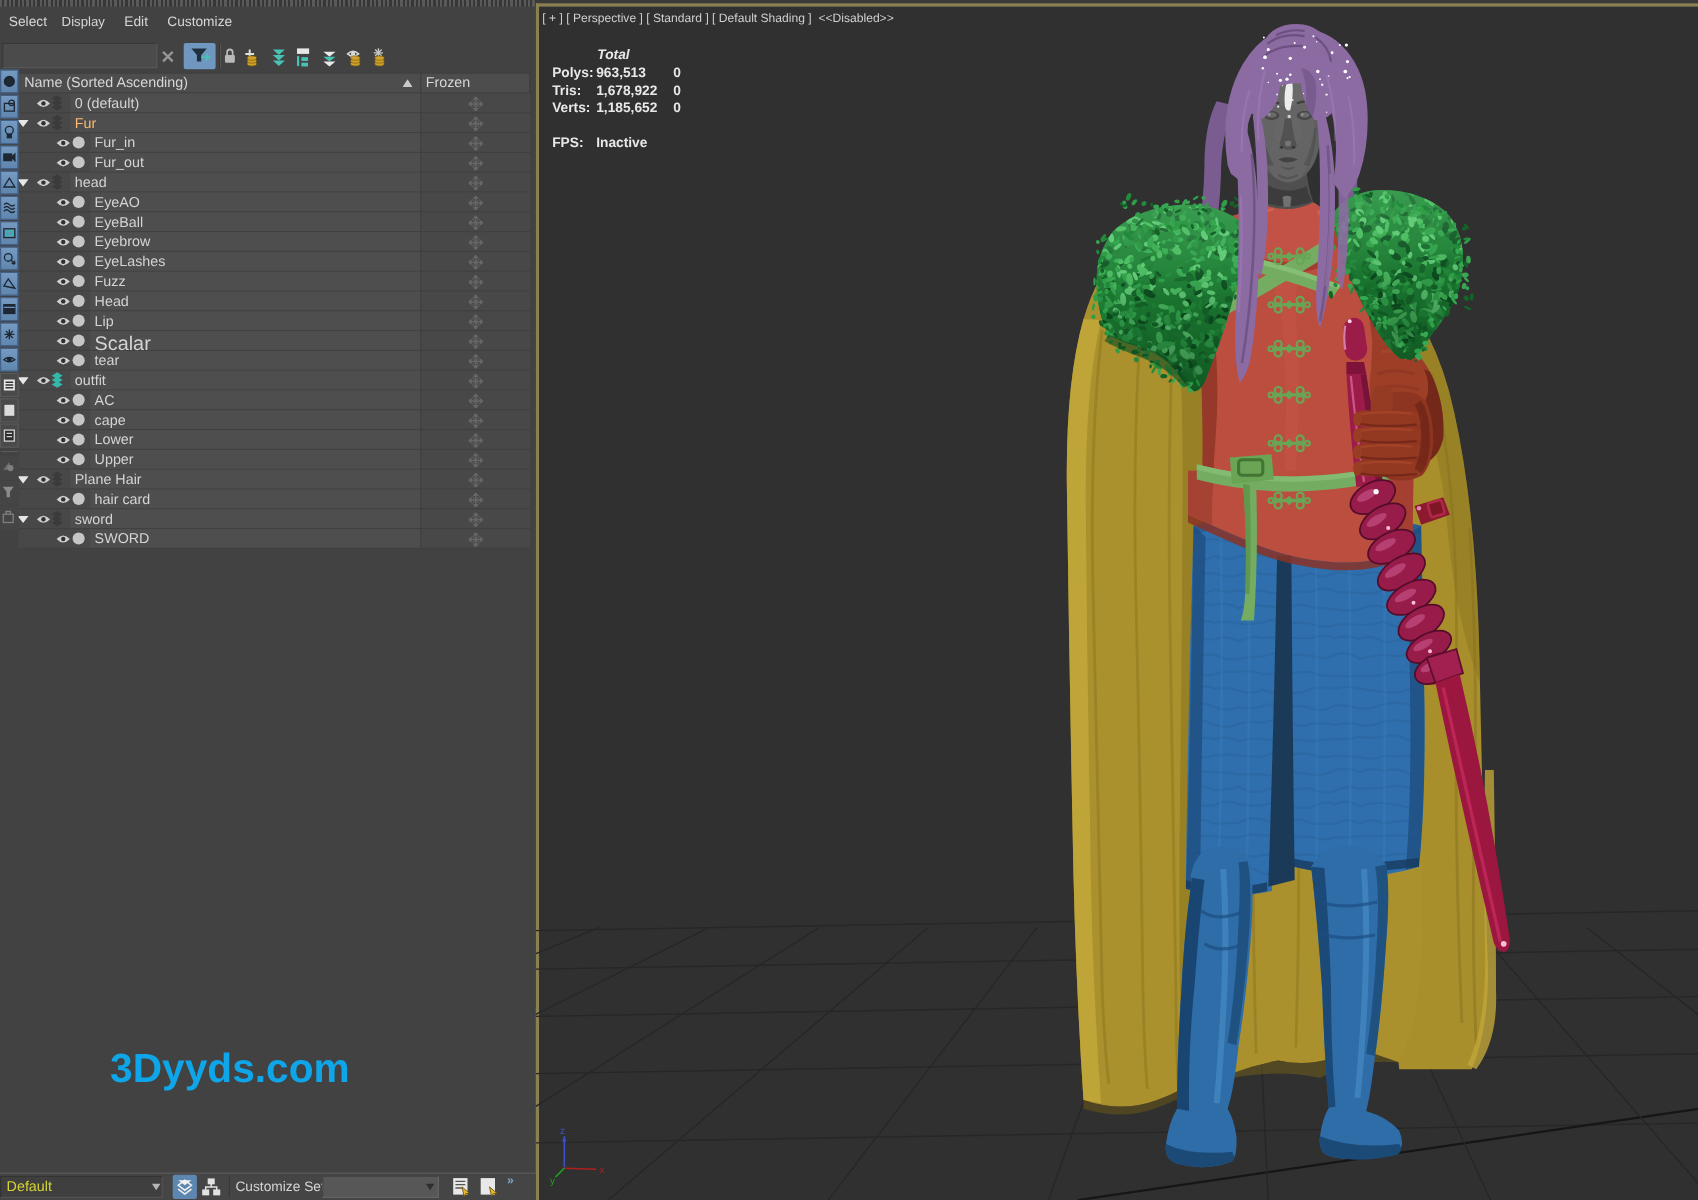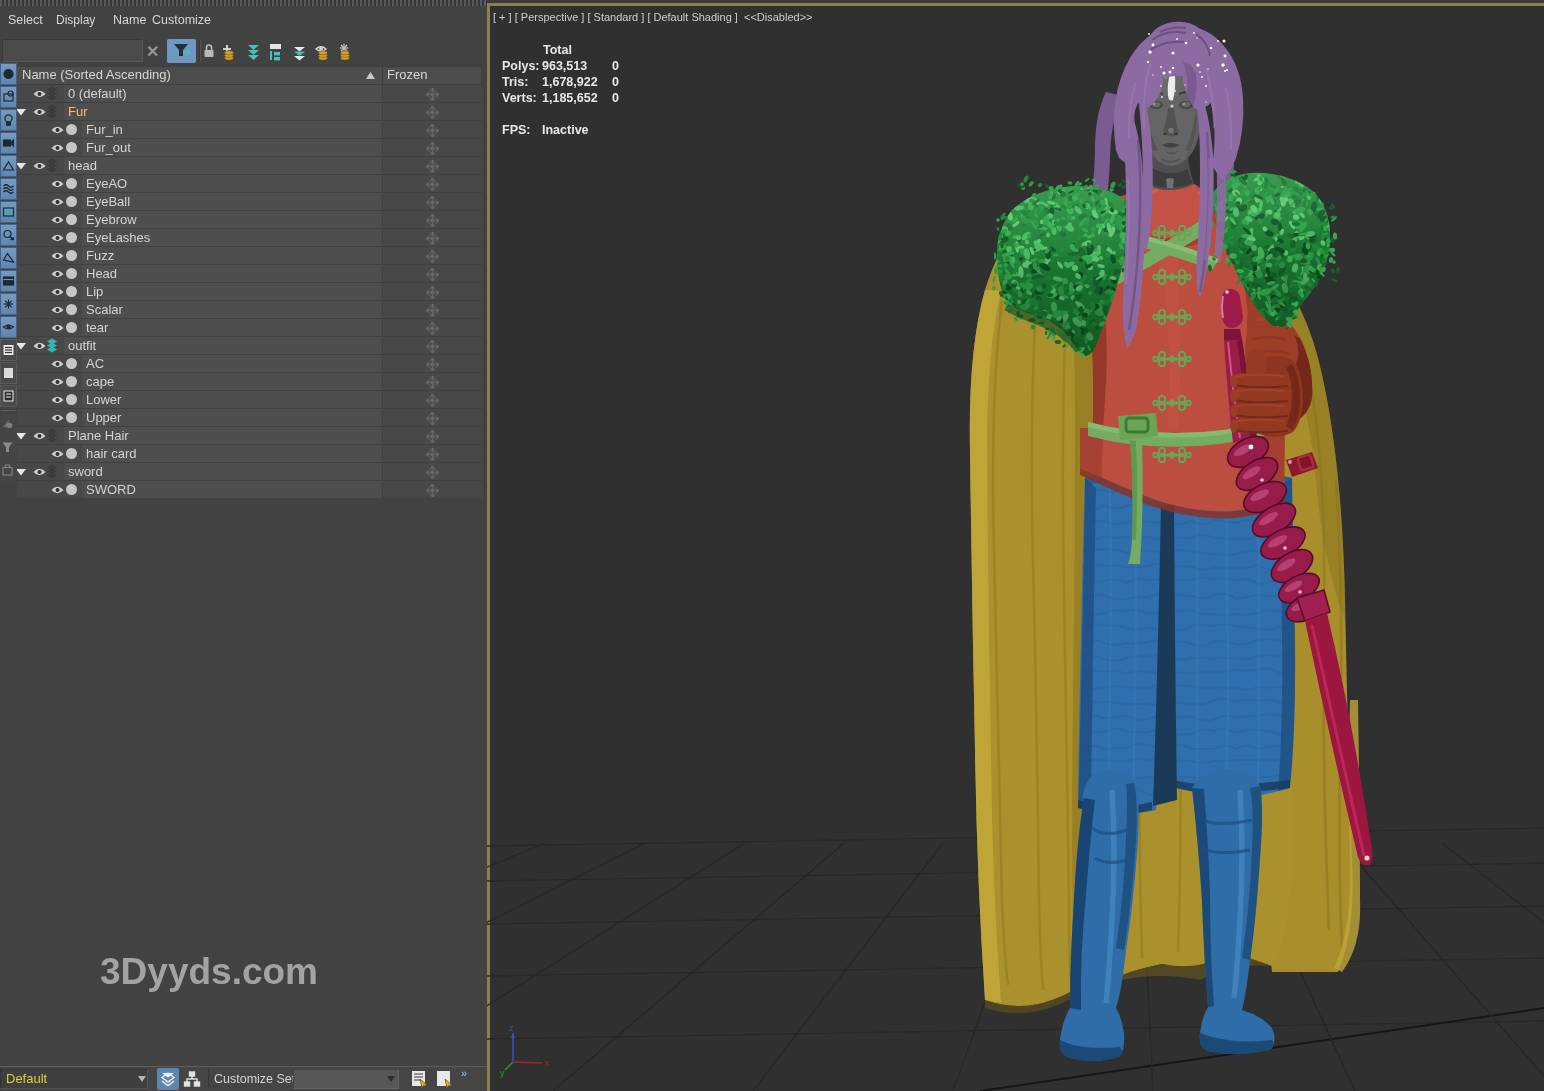--- a/index.html
+++ b/index.html
@@ -1606,40 +1606,40 @@
           <path d="M513 1033 L511 1038 L515 1038 Z" fill="#3a50c8" stroke="none"></path>
 <text x="509" y="1031" font-size="9" fill="#3a50c8" font-family="Liberation Sans">z</text>
 <line x1="513" y1="1062" x2="542" y2="1063" stroke="#b02020"></line>
 <text x="545" y="1066" font-size="9" fill="#b02020" font-family="Liberation Sans">x</text>
 <line x1="513" y1="1062" x2="505" y2="1070" stroke="#20a020"></line>
 <text x="500" y="1076" font-size="9" fill="#20a020" font-family="Liberation Sans">y</text>
 </g>
  </svg>
  <div style="position:absolute;left:6px;top:11px;font-size:11px;color:#cfcfcf;white-space:pre;">[ + ] [ Perspective ] [ Standard ] [ Default Shading ]  &lt;&lt;Disabled&gt;&gt;</div>
  <div style="position:absolute;left:0;top:0;font-size:12.5px;font-weight:bold;color:#e8e8e8;">
-   <div style="position:absolute;left:56px;top:43px;">Total</div>
+   <div style="position:absolute;left:56px;top:43px;font-style:italic;">Total</div>
    <div style="position:absolute;left:15px;top:59px;">Polys:</div>
         <div style="position:absolute;left:55px;top:59px;">963,513</div>
         <div style="position:absolute;left:125px;top:59px;">0</div>
    <div style="position:absolute;left:15px;top:75px;">Tris:</div>
         <div style="position:absolute;left:55px;top:75px;">1,678,922</div>
         <div style="position:absolute;left:125px;top:75px;">0</div>
    <div style="position:absolute;left:15px;top:91px;">Verts:</div>
         <div style="position:absolute;left:55px;top:91px;">1,185,652</div>
         <div style="position:absolute;left:125px;top:91px;">0</div>
    <div style="position:absolute;left:15px;top:123px;">FPS:</div>
         <div style="position:absolute;left:55px;top:123px;">Inactive</div>
  </div>
 </div>
 
 <div style="position:absolute;left:0;top:0;width:487px;height:916px;background:#424242;">
  <div style="position:absolute;left:0;top:0;width:487px;height:6px;background:repeating-linear-gradient(90deg,#5a5a5a 0 2px,#373737 2px 4px);"></div>
  <div style="position:absolute;left:8px;top:13px;font-size:12.5px;color:#d6d6d6;">Select</div>
  <div style="position:absolute;left:56px;top:13px;font-size:12px;color:#d6d6d6;">Display</div>
- <div style="position:absolute;left:113px;top:13px;font-size:12.5px;color:#d6d6d6;">Name</div>
+ <div style="position:absolute;left:113px;top:13px;font-size:12.5px;color:#d6d6d6;">Edit</div>
  <div style="position:absolute;left:152px;top:13px;font-size:12.5px;color:#d6d6d6;">Customize</div>
  <div style="position:absolute;left:2px;top:39px;width:141px;height:23px;background:#4b4b4b;border:1px solid;border-color:#383838 #575757 #575757 #383838;box-sizing:border-box;"></div>
  <div style="position:absolute;left:146px;top:42px;font-size:16px;font-weight:bold;color:#969696;">✕</div>
  <div style="position:absolute;left:167px;top:39px;width:29px;height:24px;background:#6f97bf;border-radius:2px;">
    <svg width="29" height="24" viewBox="0 0 29 24">
           <path d="M7 5 L21 5 L16 11 L16 17 L12 17 L12 11 Z" fill="#20303e"></path>
           <path d="M16 13 L23 13 L20 10 M23 13 L20 16" stroke="#49c2b6" stroke-width="1.6" fill="none"></path>
         </svg>
  </div>
  <div style="position:absolute;left:199px;top:40px;width:1px;height:22px;background:#383838;"></div>
@@ -1974,21 +1974,21 @@
 </g>
       </svg>
 <div style="position:absolute;left:17px;top:301px;width:465px;height:18px;background:#484848;border-bottom:1px solid #404040;box-sizing:border-box;"></div>
       <div style="position:absolute;left:82px;top:301px;width:300px;height:17px;background:#4e4e4e;"></div>
       <div style="position:absolute;left:382px;top:301px;width:1px;height:18px;background:#414141;"></div>
       <svg style="position:absolute;left:51px;top:305px" width="13" height="10" viewBox="0 0 13 10">
         <path d="M0.5 5 Q6.5 -1.5 12.5 5 Q6.5 11.5 0.5 5 Z" fill="#cfcfcf"></path>
         <circle cx="6.5" cy="5" r="2" fill="#303030"></circle>
       </svg>
       <div style="position:absolute;left:66px;top:304px;width:11px;height:11px;border-radius:50%;background:#c6c6c6;"></div>
-      <div style="position:absolute;left:86px;top:302px;font-size:13px;color:#d4d4d4;white-space:nowrap;">Scalar</div>
+      <div style="position:absolute;left:86px;top:302px;font-size:18px;color:#d4d4d4;white-space:nowrap;">Scalar</div>
       <svg style="position:absolute;left:426px;top:304px" width="13" height="13" viewBox="0 0 13 13">
 <g stroke="#666666" stroke-width="1.3" fill="#666666">
 <line x1="6.5" y1="1.5" x2="6.5" y2="11.5"></line>
           <line x1="1.5" y1="6.5" x2="11.5" y2="6.5"></line>
 <path d="M6.5 0 L8 2.2 L5 2.2 Z"></path>
           <path d="M6.5 13 L8 10.8 L5 10.8 Z"></path>
 <path d="M0 6.5 L2.2 5 L2.2 8 Z"></path>
           <path d="M13 6.5 L10.8 5 L10.8 8 Z"></path>
 <line x1="3.2" y1="3.2" x2="9.8" y2="9.8" stroke-width="0.9"></line>
           <line x1="9.8" y1="3.2" x2="3.2" y2="9.8" stroke-width="0.9"></line>
@@ -2328,21 +2328,21 @@
           <g stroke="#8a8a8a" fill="none" stroke-width="1.2">
             <path d="M2.5 5.5 L12.5 5.5 L9.0 10 L9.0 15 L6.0 15 L6.0 10 Z" fill="#9a9a9a" stroke="none"></path>
           </g>
         </svg></div>
 <div style="position:absolute;left:0px;top:460px;width:17px;height:22px;background:#464646;opacity:0.85;"><svg width="15" height="20" viewBox="0 0 15 20">
           <g stroke="#8a8a8a" fill="none" stroke-width="1.2">
             <rect x="3.0" y="7.5" width="9" height="7.5"></rect>
             <path d="M5.5 7.5 L5.5 5 L9.5 5 L9.5 7.5"></path>
           </g>
         </svg></div>
- <div style="position:absolute;left:100px;top:951px;font-size:37px;font-weight:bold;color:#a3a3a3;font-family:'Liberation Sans',sans-serif;">3Dyyds.com</div>
+ <div style="position:absolute;left:100px;top:951px;font-size:37px;font-weight:bold;color:#0ea5e9;font-family:'Liberation Sans',sans-serif;">3Dyyds.com</div>
 </div>
 
 <div style="position:absolute;left:0;top:1066px;width:487px;height:25px;background:#454545;border-top:1px solid #5d5d5d;box-sizing:border-box;">
  <div style="position:absolute;left:0px;top:2px;width:148px;height:20px;background:#3f3f3f;border:1px solid;border-color:#333 #555 #555 #333;box-sizing:border-box;"></div>
  <div style="position:absolute;left:6px;top:4px;font-size:13px;color:#d6d433;">Default</div>
  <svg style="position:absolute;left:138px;top:9px" width="8" height="6" viewBox="0 0 8 6">
         <path d="M0 0 L8 0 L4 6 Z" fill="#b5b5b5"></path>
       </svg>
  <div style="position:absolute;left:157px;top:1px;width:22px;height:22px;background:#5d87b0;border-radius:2px;">
    <svg width="22" height="22" viewBox="0 0 22 22">

